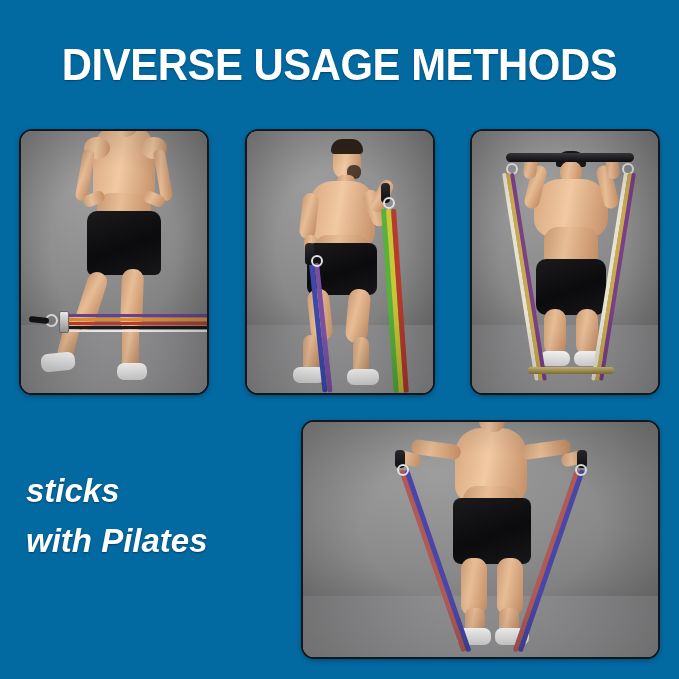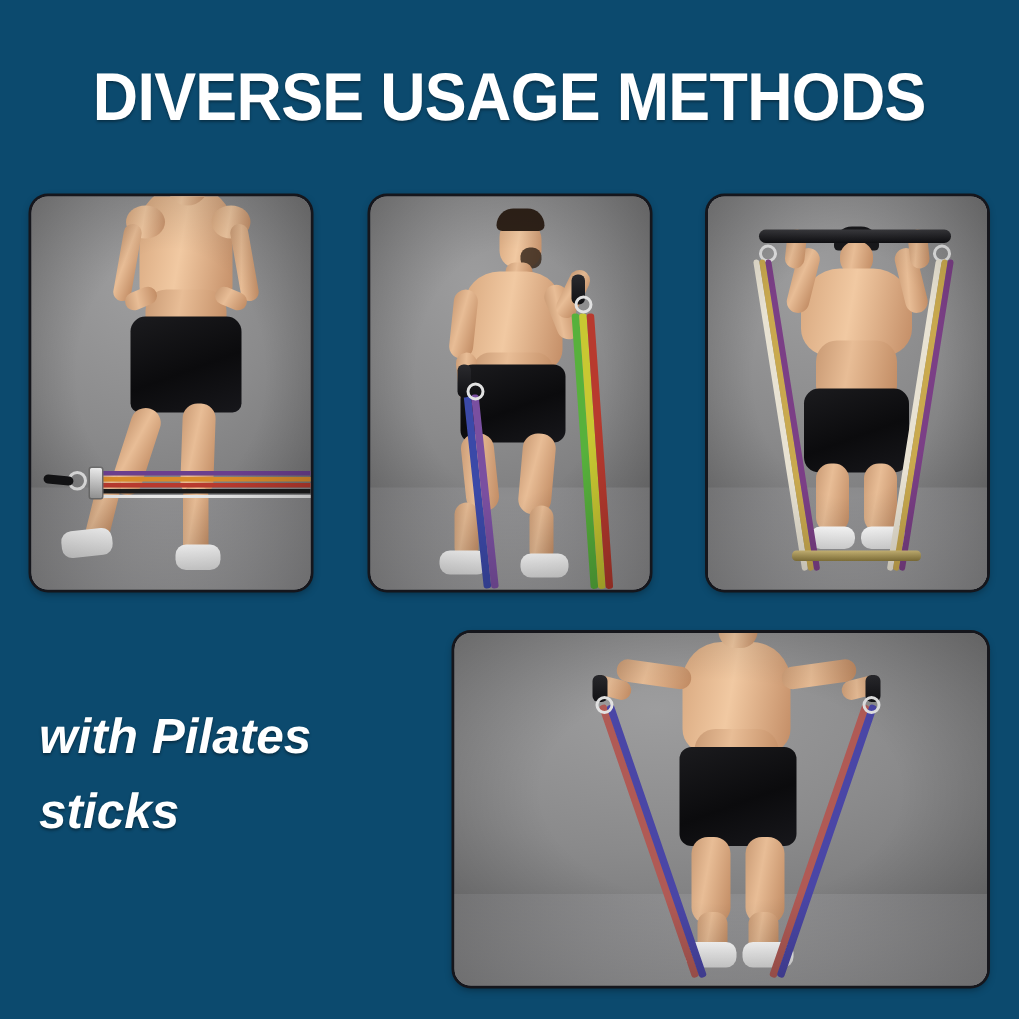--- a/index.html
+++ b/index.html
@@ -5,21 +5,21 @@
 <style>
   * { margin:0; padding:0; box-sizing:border-box; }
   html,body { background:#2f313c; }
   body {
     width:679px; height:679px;
     font-family:"Liberation Sans", sans-serif;
     overflow:hidden; position:relative;
   }
   #poster {
     position:absolute; inset:0;
-    background:#0c4a6e;
+    background:#0369a1;
   }
 
   
   .headline {
     position:absolute; left:0; top:40px; width:679px;
     text-align:center;
     color:#ffffff;
     font-size:45px;
     font-weight:bold;
     letter-spacing:-0.5px;
@@ -280,17 +280,17 @@
       <div class="strand" style="left:272px;top:48px;width:5px;height:192px;background:#b05a55;transform:rotate(19deg);transform-origin:top center;"></div>
       <div class="strand" style="left:277px;top:48px;width:5px;height:192px;background:#4a46a6;transform:rotate(19deg);transform-origin:top center;"></div>
     </div>
     <div class="handle" style="left:274px;top:28px;width:10px;height:18px;"></div>
     <div class="ring" style="left:272px;top:42px;width:12px;height:12px;"></div>
 
     <div class="vignette"></div>
   </div>
 
   <div class="caption">
+    <div>sticks</div>
     <div>with Pilates</div>
-    <div>sticks</div>
   </div>
 
 </div>
 
 </body></html>

